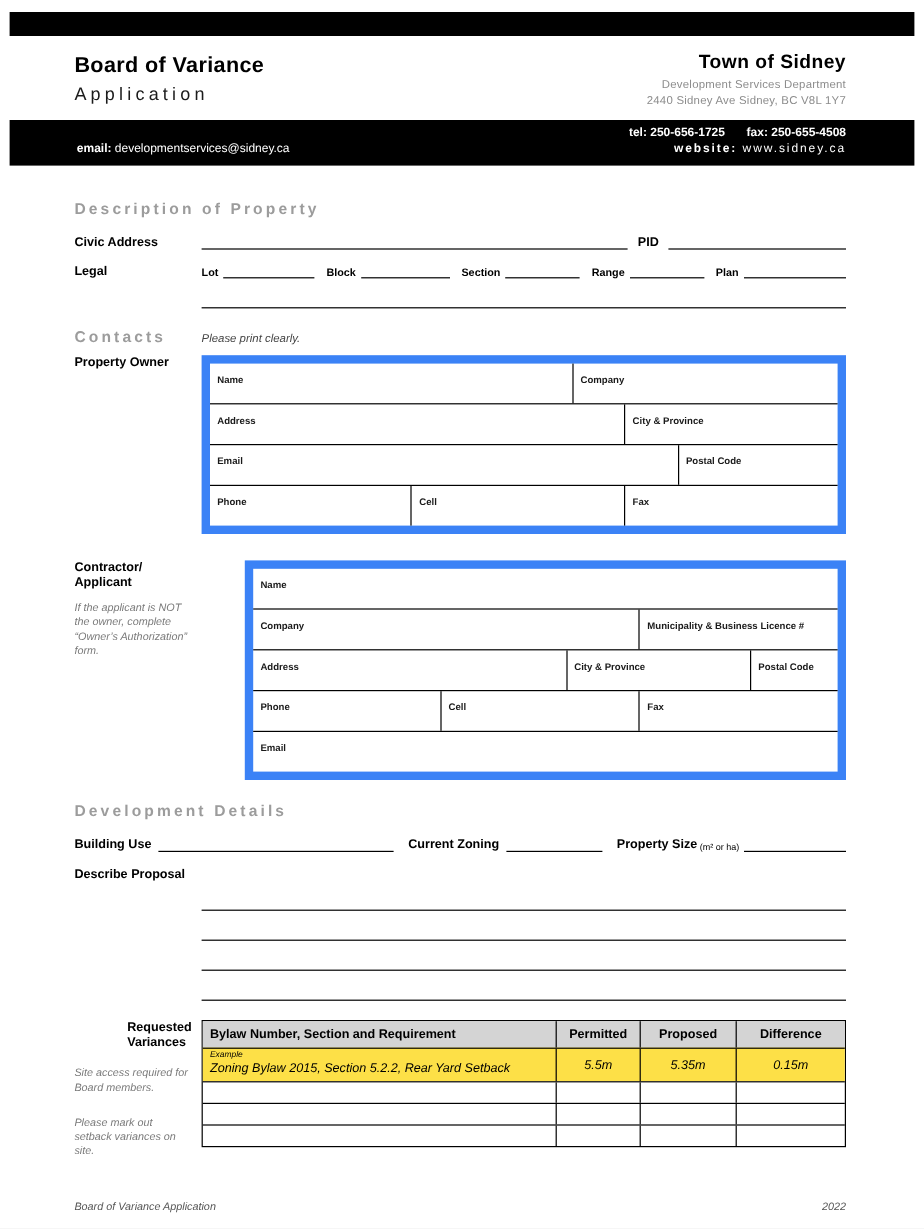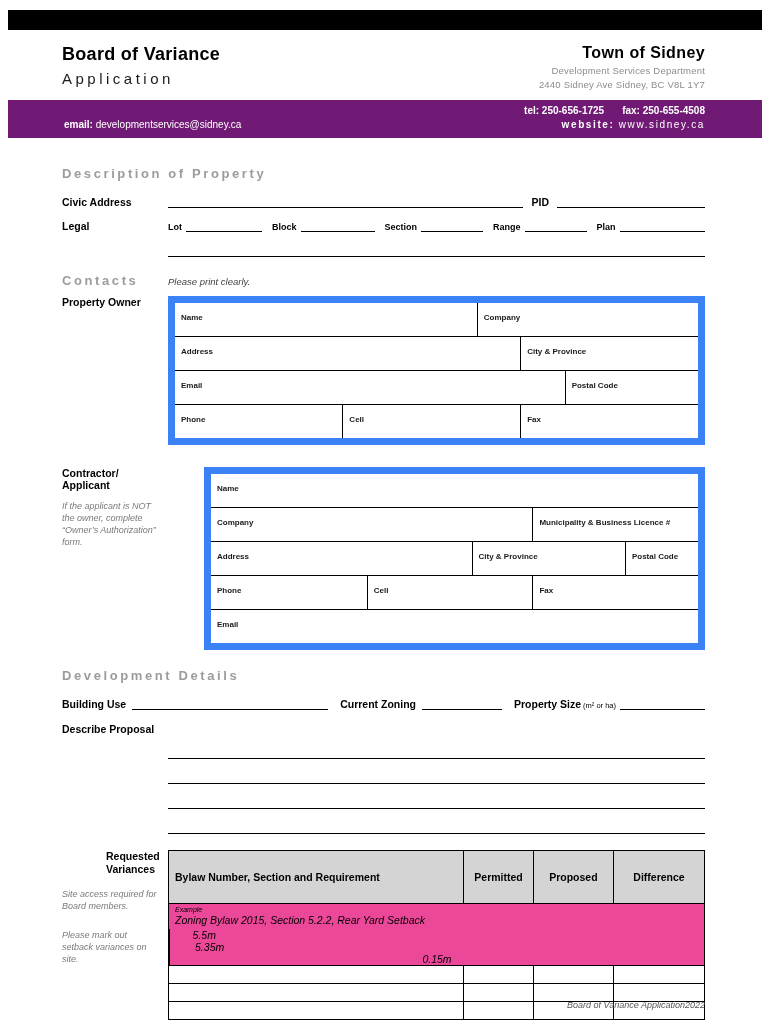--- a/index.html
+++ b/index.html
@@ -12,21 +12,21 @@
 
   
   .header { display:flex; justify-content:space-between; align-items:flex-start; padding:14px 65px 10px 62px; }
   .title1 { font-size:18px; font-weight:bold; letter-spacing:.3px; }
   .title2 { font-size:15px; letter-spacing:3.5px; color:#1b1b1b; margin-top:5px; }
   .org { text-align:right; }
   .org-name { font-size:16px; font-weight:bold; letter-spacing:.4px; }
   .org-sub { font-size:9.5px; color:#8c8c8c; margin-top:3px; letter-spacing:.2px; }
 
   
-  .contactbar { margin:0 8px; background:#701a75; color:#fff; padding:4px 57px 6px 56px; }
+  .contactbar { margin:0 8px; background:#000000; color:#fff; padding:4px 57px 6px 56px; }
   .cb-row { display:flex; justify-content:space-between; align-items:baseline; font-size:10px; line-height:14px; }
   .cb-row.toprow { justify-content:flex-end; }
   .cb-bold { font-weight:bold; }
   .cb-gap { display:inline-block; width:18px; }
   .cb-spaced { letter-spacing:1.6px; }
   .cb-val { font-weight:normal; }
 
   
   .content { padding:0 65px 0 62px; }
   .sec-heading { font-size:13px; font-weight:bold; color:#9c9c9c; letter-spacing:2.6px; }
@@ -77,32 +77,32 @@
   .vtable { flex:1; border:1px solid #000; }
   .vrow { display:flex; }
   .vrow + .vrow { border-top:1px solid #000; }
   .vcell { flex-shrink:0; }
   .vcell + .vcell { border-left:1px solid #000; }
   .vc1 { width:55%; }
   .vc2 { width:13%; }
   .vc3 { width:15%; }
   .vc4 { flex:1; width:auto; }
   .vhead { background:#d4d4d4; }
-  .vhead .vcell { font-size:10.5px; font-weight:bold; padding:20px 4px; text-align:center; }
+  .vhead .vcell { font-size:10.5px; font-weight:bold; padding:5px 4px; text-align:center; }
   .vhead .vc1 { text-align:left; padding-left:6px; }
-  .vexample { background:#ec4899; min-height:28px;flex-direction:column; }
+  .vexample { background:#fde047; min-height:28px; }
   .vex-req { padding:2px 6px 3px 6px; }
   .vex-tag { font-size:7px; font-style:italic; }
   .vex-main { font-size:10.5px; font-style:italic; margin-top:1px; }
   .vex-val { font-size:10.5px; font-style:italic; display:flex; align-items:center; justify-content:center; }
   .vempty .vcell { height:17px; }
 
   
   .footer { position:absolute; left:62px; right:65px; bottom:14px; }
-  .f-row { display:flex; justify-content:flex-end; font-size:9px; font-style:italic; color:#555; }
+  .f-row { display:flex; justify-content:space-between; font-size:9px; font-style:italic; color:#555; }
   .f-center { text-align:center; font-size:10px; font-weight:bold; color:#8f8f8f; margin-top:1px; }
 </style>
 </head>
 <body>
 
 <div class="page">
 
   <div class="topbar"></div>
 
   <div class="header">

